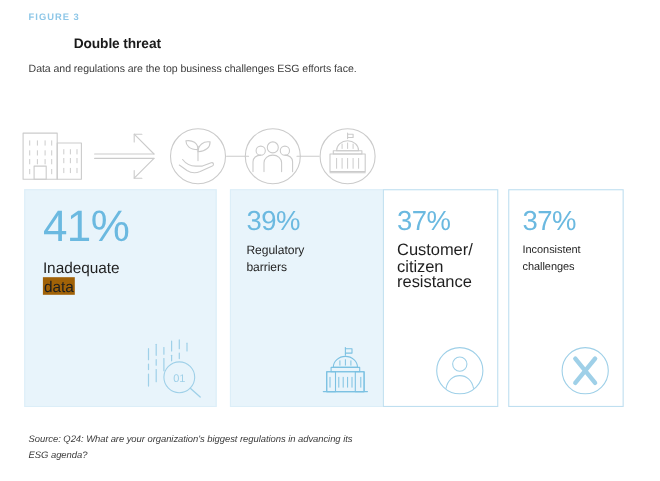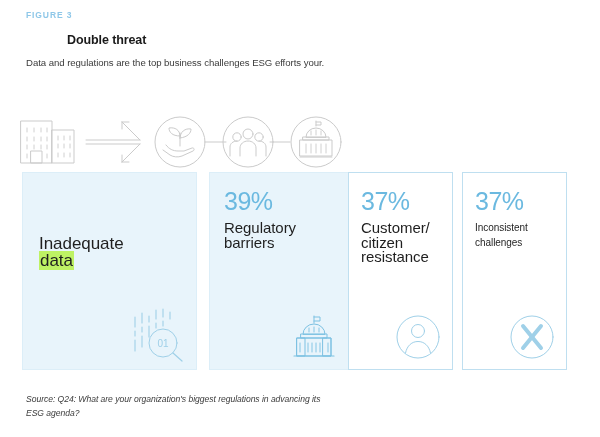--- a/index.html
+++ b/index.html
@@ -108,27 +108,27 @@
   .card-2 .pct { left: 14px; top: 16px; font-size: 25px; }
   .card-3 .pct { left: 12px; top: 16px; font-size: 25px; }
   .card-4 .pct { left: 12px; top: 16px; font-size: 25px; }
 
   .lbl {
     position: absolute;
     color: #1f1f1f;
     line-height: 14.5px;
     letter-spacing: -0.05px;
   }
-  .card-1 .lbl { left: 16px; top: 62px; font-size: 17px; line-height: 17px; }
-  .card-2 .lbl { left: 14px; top: 48px; font-size: 15px; width: 120px; }
+  .card-1 .lbl { left: 16px; top: 62px; font-size: 14px; line-height: 17px; }
+  .card-2 .lbl { left: 14px; top: 48px; font-size: 11px; width: 120px; }
   .card-3 .lbl { left: 12px; top: 48px; font-size: 15px; width: 95px; }
   .card-4 .lbl { left: 12px; top: 48px; font-size: 10px; width: 95px; }
 
   .lbl .hl {
-    background: #bef264;
+    background: #a16207;
     padding: 0 1px;
   }
 
   .card-icon {
     position: absolute;
   }
   .card-1 .card-icon { right: 9px;  bottom: 6px; }
   .card-2 .card-icon { right: 14px; bottom: 8px; }
   .card-3 .card-icon { right: 10px; bottom: 8px; }
   .card-4 .card-icon { right: 10px; bottom: 8px; }
@@ -147,21 +147,21 @@
     letter-spacing: -0.05px;
   }
 </style>
 </head>
 <body>
 
 <div class="figure-root">
 
   <div class="fig-label">FIGURE 3</div>
   <div class="fig-title">Double threat</div>
-  <div class="fig-sub">Data and regulations are the top business challenges ESG efforts your.</div>
+  <div class="fig-sub">Data and regulations are the top business challenges ESG efforts face.</div>
 
   <div class="icon-strip">
     <svg width="330" height="58" viewBox="0 0 330 58" fill="none" stroke="#cbcbcb" stroke-width="1" stroke-linecap="round" stroke-linejoin="round">
 
       <g>
         <rect x="3" y="8" width="31" height="42"></rect>
         <rect x="34" y="17" width="22" height="33"></rect>
         <rect x="13" y="38" width="11" height="12"></rect>
         <g stroke-width="0.9">
           <line x1="9" y1="15" x2="9" y2="19"></line>
@@ -239,20 +239,21 @@
           <line x1="298" y1="17" x2="298" y2="22"></line>
           <line x1="303" y1="18" x2="303" y2="22"></line>
         </g>
       </g>
     </svg>
   </div>
 
   <div class="cards">
 
     <div class="card card-1 filled">
+      <div class="pct">41%</div>
       <div class="lbl"><span>Inadequate</span><br><span class="hl">data</span></div>
       <div class="card-icon">
         <svg width="56" height="58" viewBox="0 0 56 58" fill="none" stroke="#9fd0e8" stroke-width="1" stroke-linecap="round">
           <g stroke-width="1.1">
             <line x1="4" y1="12" x2="4" y2="22"></line>
             <line x1="4" y1="26" x2="4" y2="31"></line>
             <line x1="4" y1="35" x2="4" y2="46"></line>
             <line x1="11" y1="8" x2="11" y2="18"></line>
             <line x1="11" y1="22" x2="11" y2="27"></line>
             <line x1="11" y1="31" x2="11" y2="42"></line>

